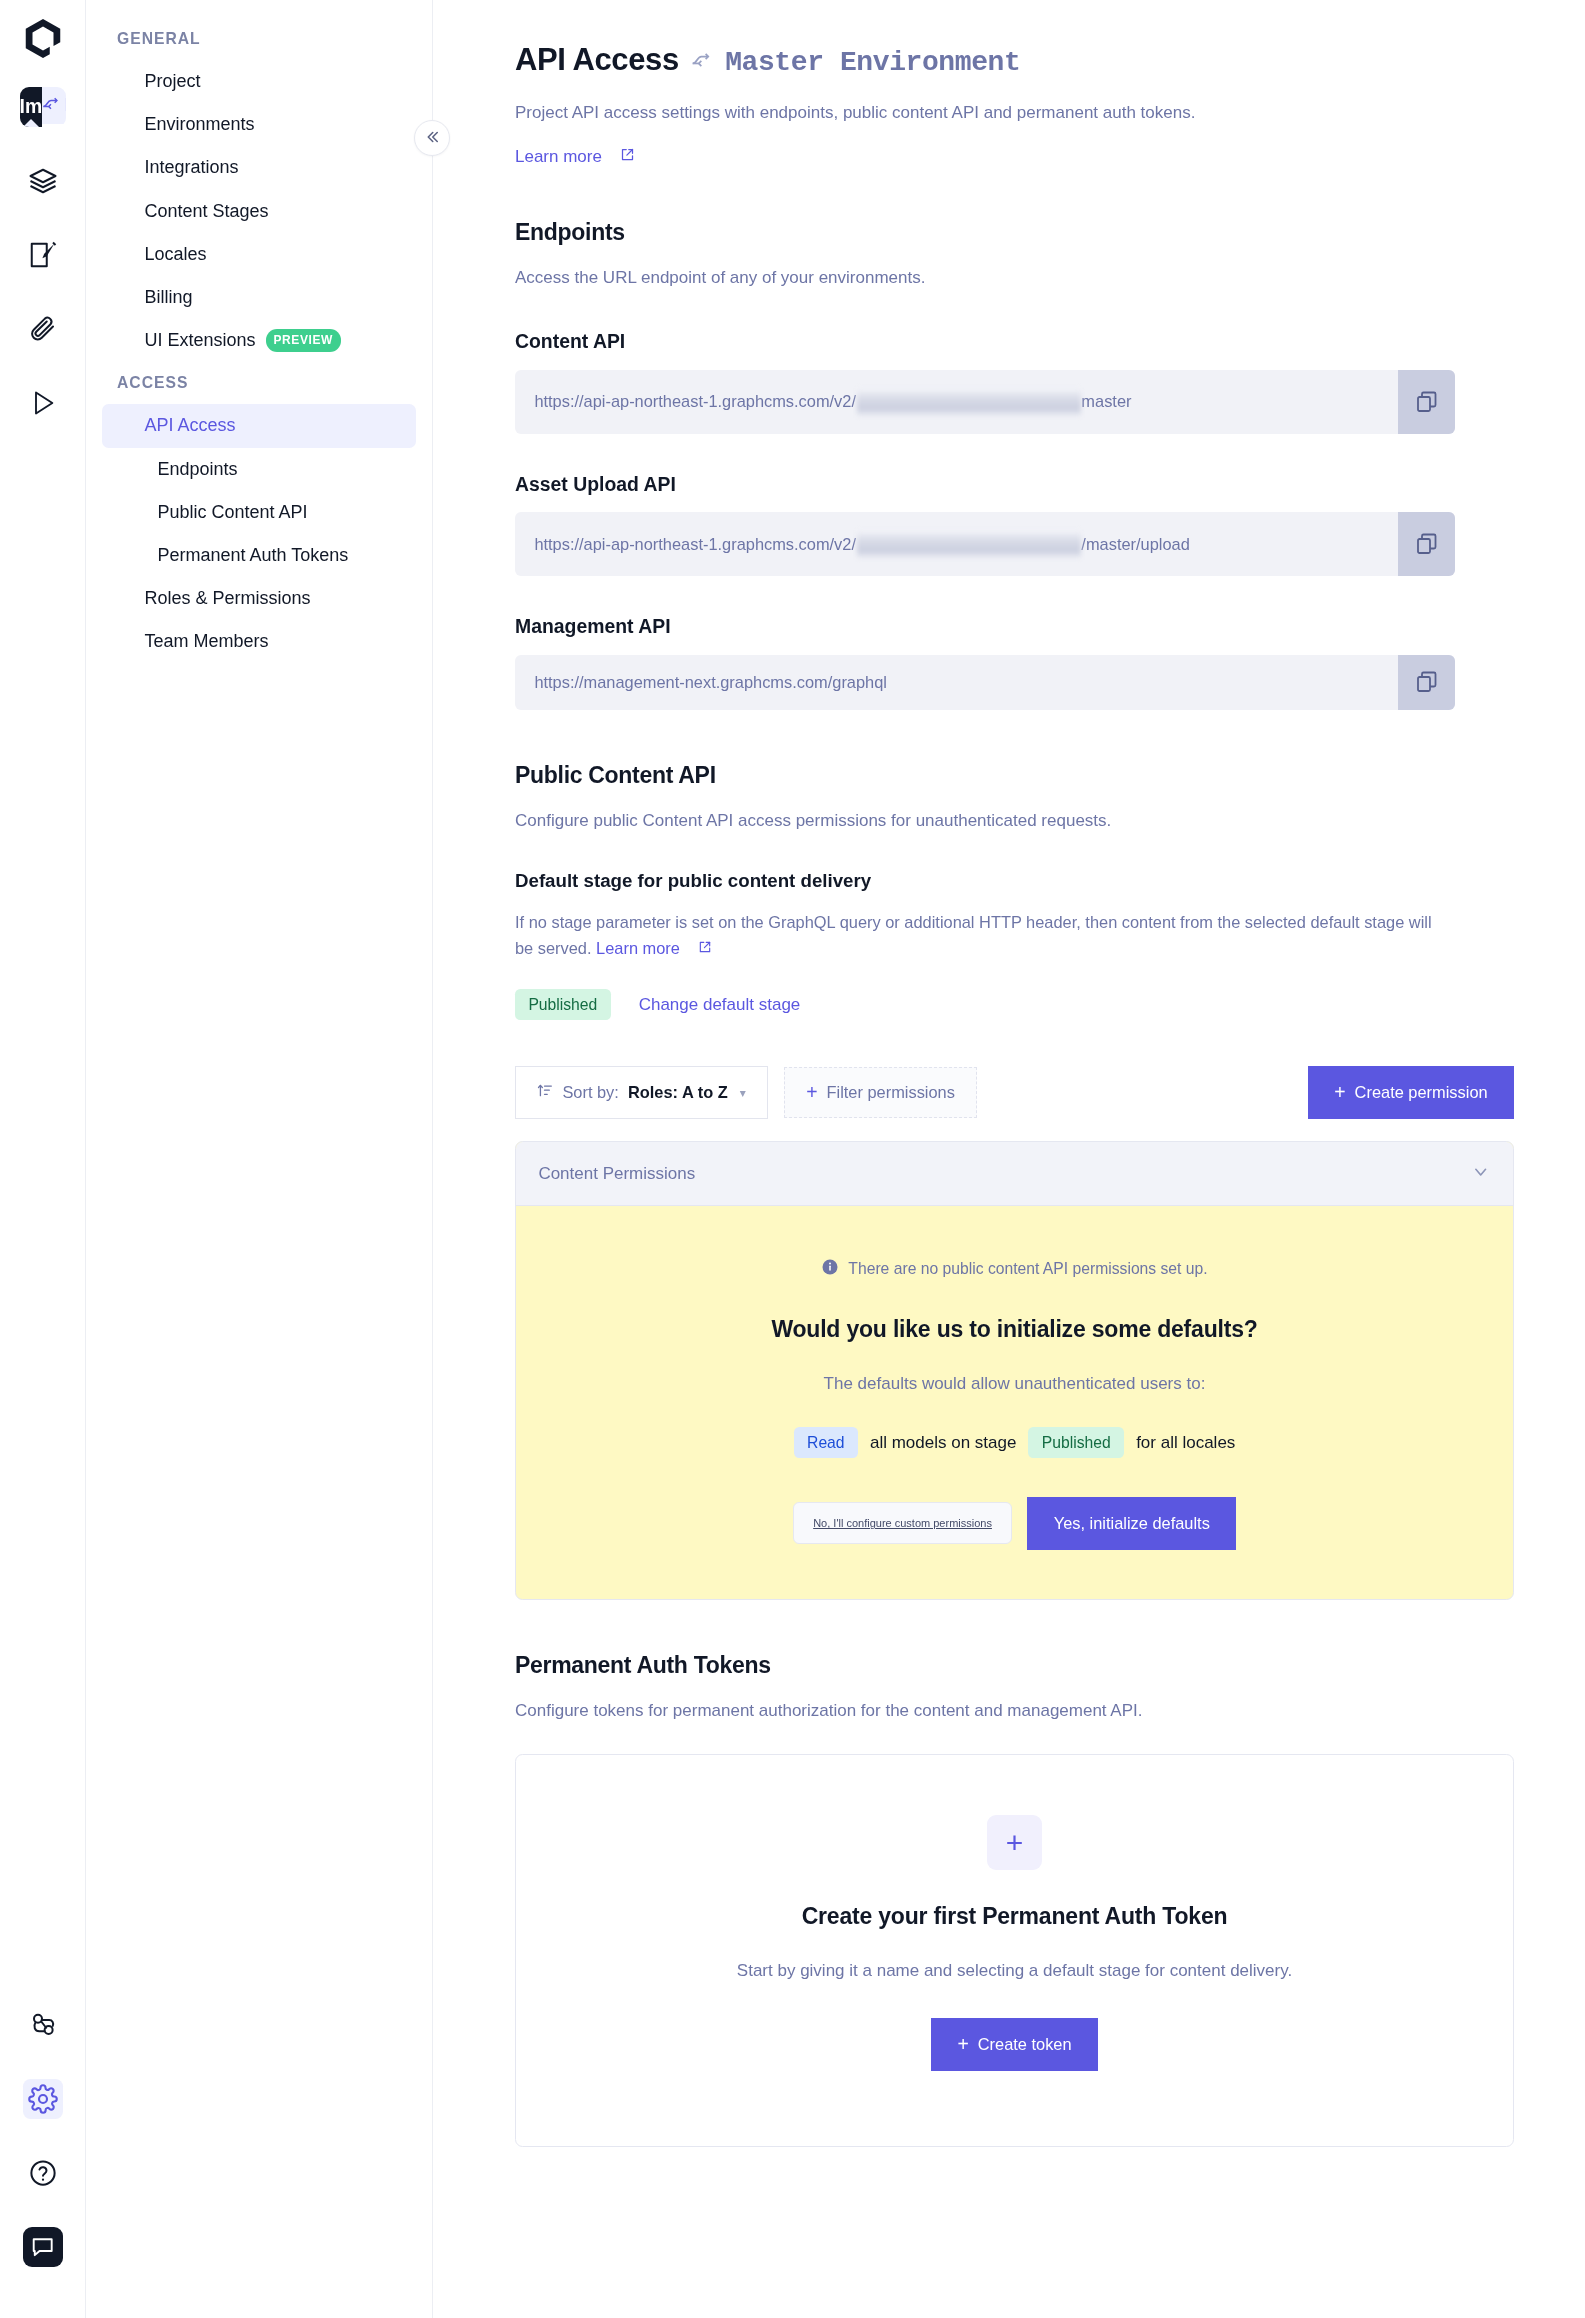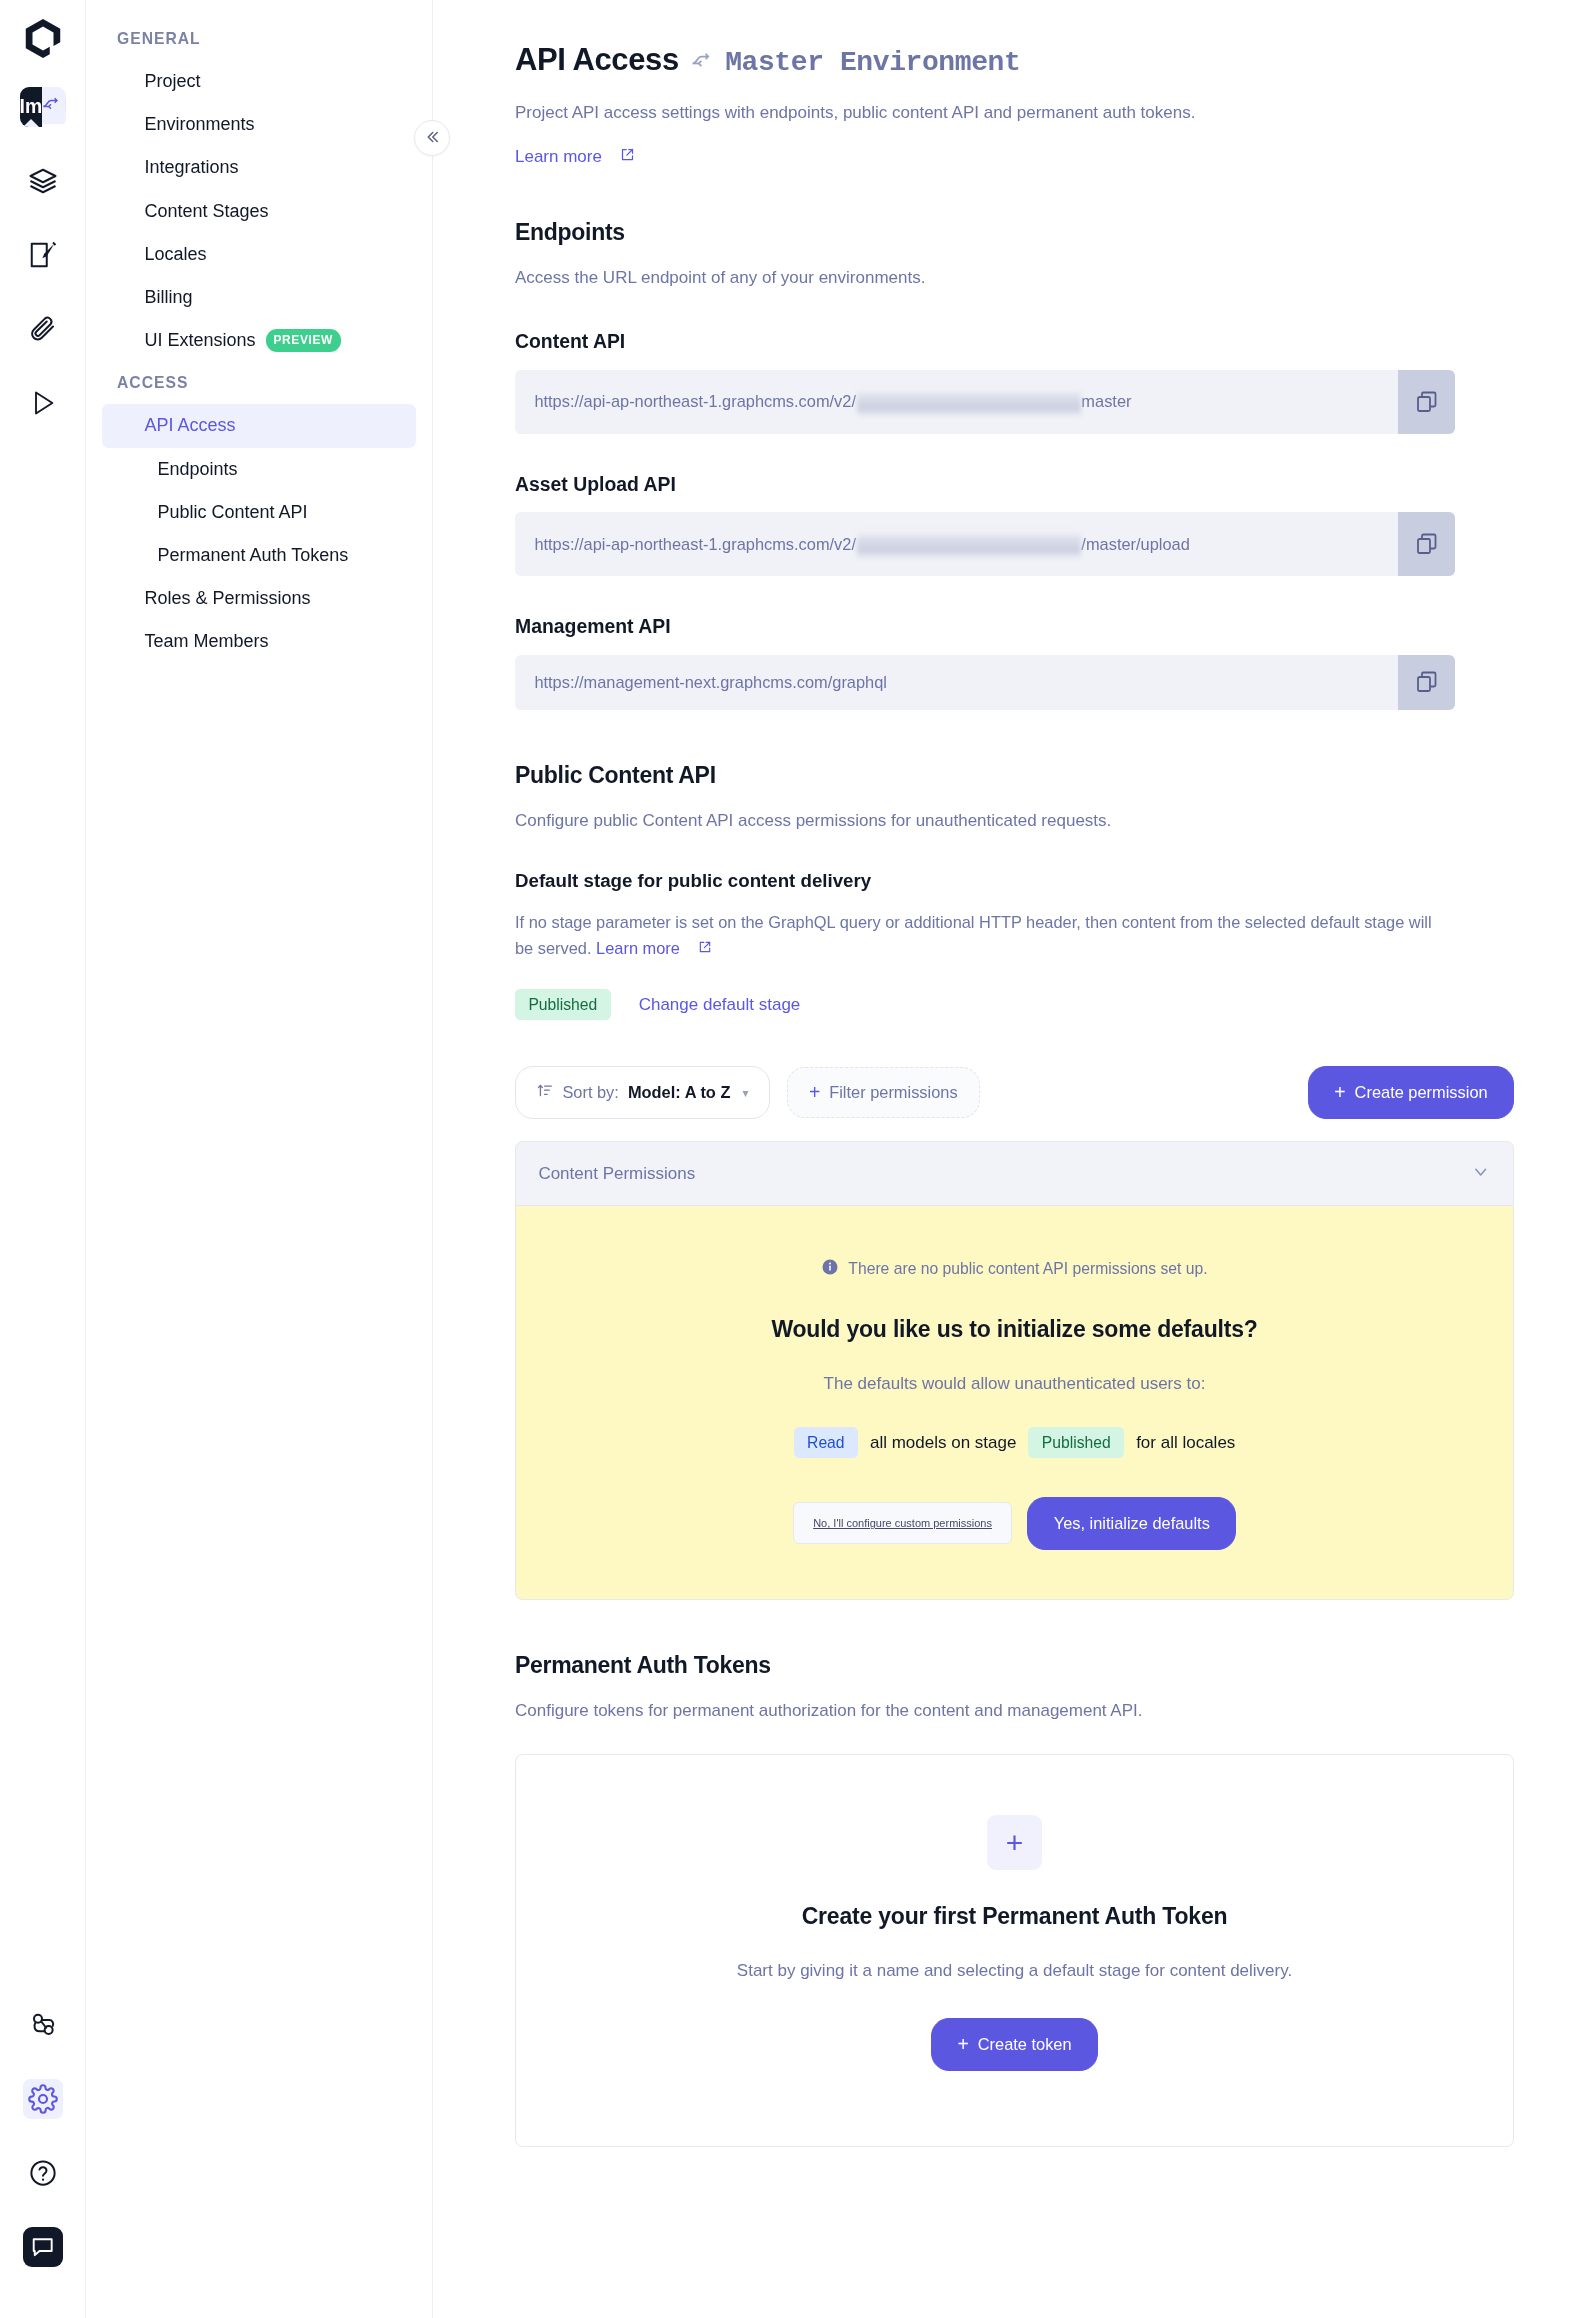--- a/index.html
+++ b/index.html
@@ -150,21 +150,21 @@
   }
   .tag-read {
     background: #dbe8fd; color: #1d4ed8; font-size: 15.7px;
     padding: 6.7px 13.4px; border-radius: 5.2px;
   }
   a.link-strong { color: #5b57e0; font-size: 17px; text-decoration: none; }
 
   .toolbar { margin-top: 46px; display: flex; align-items: center; gap: 16.4px; width: 999px; }
   .btn {
     display: inline-flex; align-items: center; gap: 9px;
-    border-radius: 18px; font-size: 16.4px; padding: 15px 21px;
+    border-radius: 0; font-size: 16.4px; padding: 15px 21px;
     border: 0.7px solid #e3e5ee; background: #fff; color: #111827;
     white-space: nowrap;
   }
   .btn .chev { color: #9aa1bd; font-size: 12px; margin-left: 3px; }
   .btn-dashed {
     border: 1.5px dashed #e1e3ee; background: #fafbfd; color: #6d75a6;
   }
   .btn-dashed .plus { color: #5b57e0; font-size: 19.4px; line-height: 1; }
   .btn-primary {
     background: #5b57e0; border-color: #5b57e0; color: #fff;
@@ -459,21 +459,21 @@
           <span>
             <svg width="16.4" height="16.4" viewBox="0 0 24 24" fill="none" stroke="#6d75a6" stroke-width="1.9" stroke-linecap="round" stroke-linejoin="round">
               <path d="M5 20 V5"></path>
                 <path d="M2.2 8 L5 5 L7.8 8"></path>
               <path d="M11 6 H21"></path>
                 <path d="M11 12 H18"></path>
                 <path d="M11 18 H15"></path>
             </svg>
           </span>
           <span style="color:#6d75a6">Sort by:</span>
-          <span style="font-weight:600">Model: A to Z</span>
+          <span style="font-weight:600">Roles: A to Z</span>
           <span class="chev">▾</span>
         </button>
 
         <button class="btn btn-dashed">
           <span class="plus">+</span>
           <span>Filter permissions</span>
         </button>
 
         <button class="btn btn-primary">
           <span class="plus">+</span>

